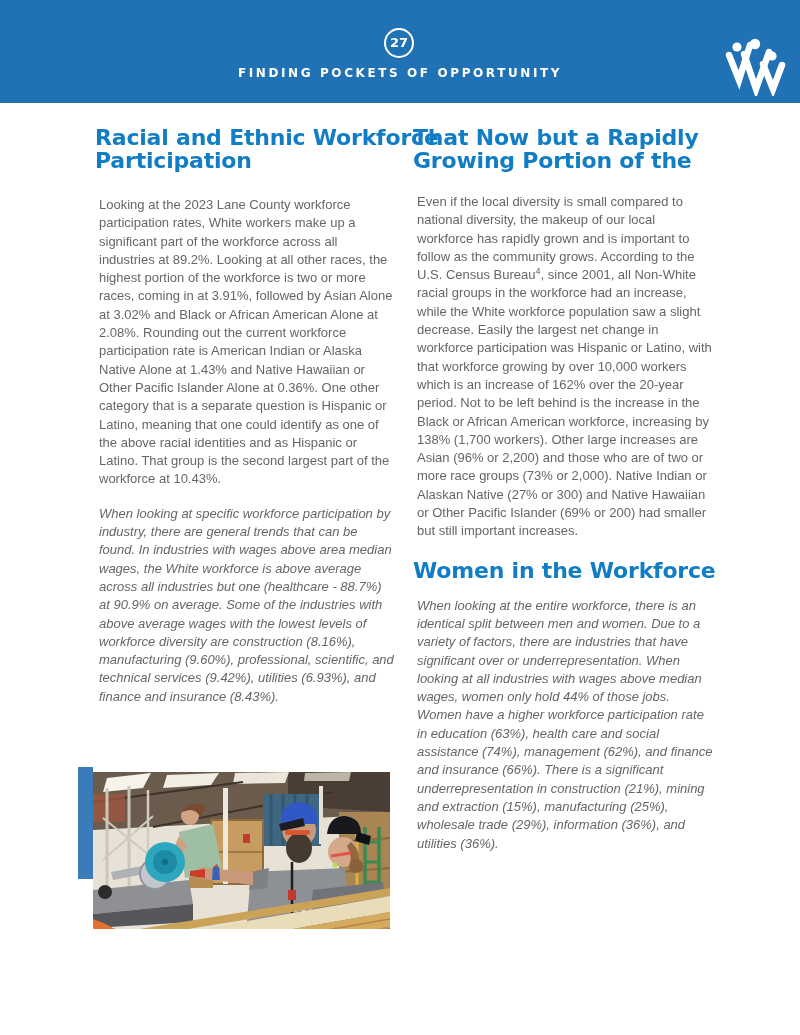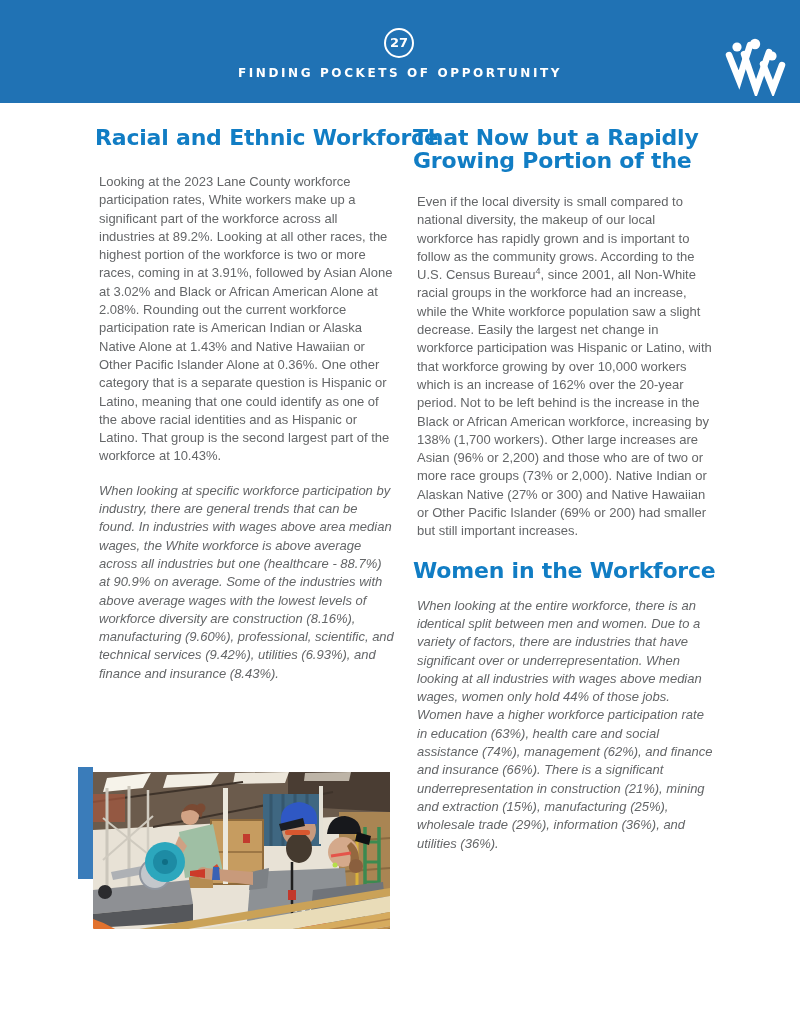--- a/index.html
+++ b/index.html
@@ -58,20 +58,21 @@
         <circle cx="15" cy="9" r="4.6"></circle>
         <circle cx="33" cy="6" r="5.2"></circle>
         <circle cx="50" cy="18" r="4.6"></circle>
       </g>
     </svg>
   </div>
 
   <div class="col col-left">
     <div class="h2 mb24">
       <div class="h2-line">Racial and Ethnic Workforce</div>
+      <div class="h2-line">Participation</div>
     </div>
     <p>Looking at the 2023 Lane County workforce participation rates, White workers make up a significant part of the workforce across all industries at 89.2%. Looking at all other races, the highest portion of the workforce is two or more races, coming in at 3.91%, followed by Asian Alone at 3.02% and Black or African American Alone at 2.08%. Rounding out the current workforce participation rate is American Indian or Alaska Native Alone at 1.43% and Native Hawaiian or Other Pacific Islander Alone at 0.36%. One other category that is a separate question is Hispanic or Latino, meaning that one could identify as one of the above racial identities and as Hispanic or Latino. That group is the second largest part of the workforce at 10.43%.</p>
     <p class="last">When looking at specific workforce participation by industry, there are general trends that can be found. In industries with wages above area median wages, the White workforce is above average across all industries but one (healthcare - 88.7%) at 90.9% on average. Some of the industries with above average wages with the lowest levels of workforce diversity are construction (8.16%), manufacturing (9.60%), professional, scientific, and technical services (9.42%), utilities (6.93%), and finance and insurance (8.43%).</p>
   </div>
 
   <div class="col col-right">
     <div class="h2 mb21">
       <div class="h2-line">That Now but a Rapidly</div>
       <div class="h2-line">Growing Portion of the</div>
     </div>

